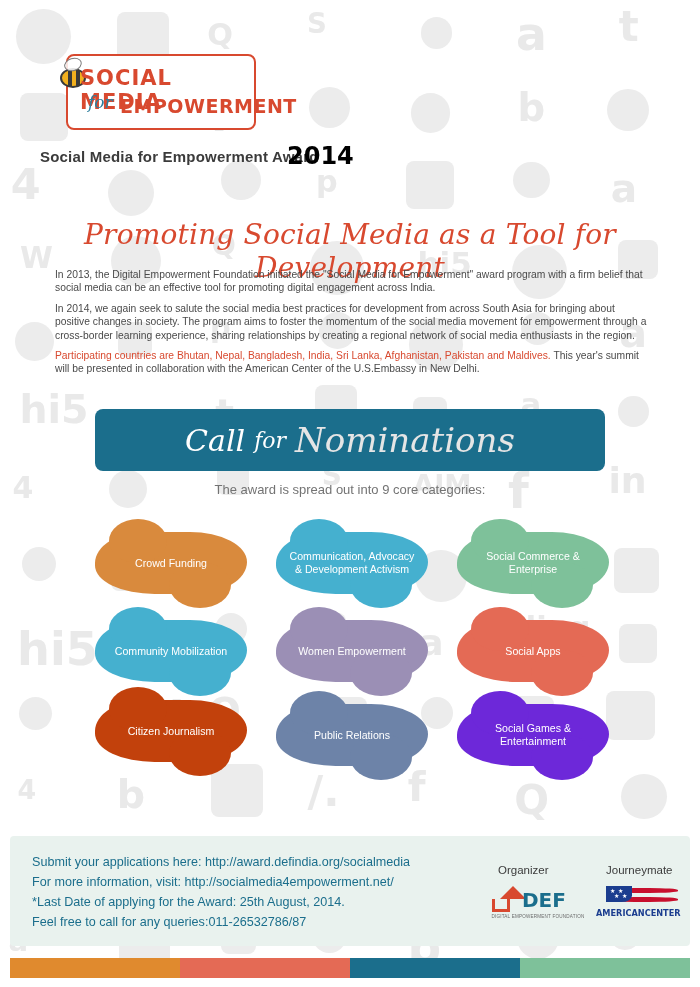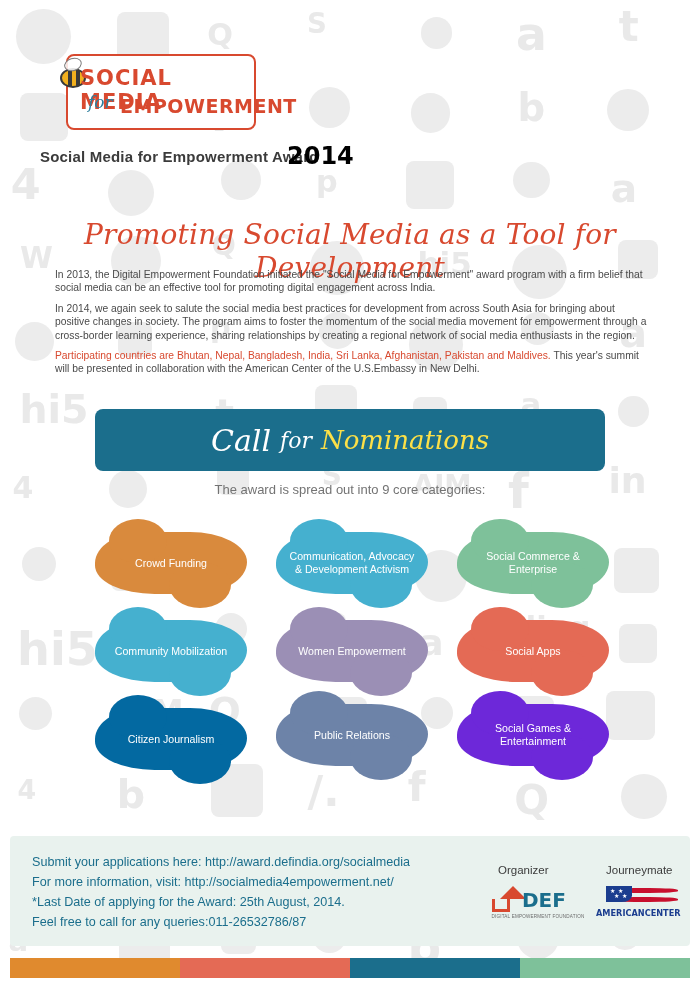--- a/index.html
+++ b/index.html
@@ -150,22 +150,22 @@
   .call-banner .t2 {
     font-family: "DejaVu Serif", serif;
     font-style: italic;
     font-size: 22px;
     color: #ffffff;
     margin: 0 9px;
   }
   .call-banner .t3 {
     font-family: "DejaVu Serif", serif;
     font-style: italic;
-    font-size: 26px;
-    color: #fde047;
+    font-size: 34px;
+    color: #e5e5e5;
   }
 
   .cats-intro {
     position: absolute; left: 0; top: 482px; width: 700px;
     text-align: center;
     font-size: 13px;
     color: #737373;
   }
 
   
@@ -436,21 +436,21 @@
       <div class="blob" style="left:0px;   top:104px; background:#45b0cf">
           <span>Community Mobilization</span>
         </div>
       <div class="blob" style="left:181px; top:104px; background:#9b8fb5">
           <span>Women Empowerment</span>
         </div>
       <div class="blob" style="left:362px; top:104px; background:#e46a55">
           <span>Social Apps</span>
         </div>
 
-      <div class="blob" style="left:0px;   top:192px; background:#0369a1">
+      <div class="blob" style="left:0px;   top:184px; background:#c2410c">
           <span>Citizen Journalism</span>
         </div>
       <div class="blob" style="left:181px; top:188px; background:#6d83a8">
           <span>Public Relations</span>
         </div>
       <div class="blob" style="left:362px; top:188px; background:#6d28d9">
           <span>Social Games &amp; Entertainment</span>
         </div>
     </div>
 

